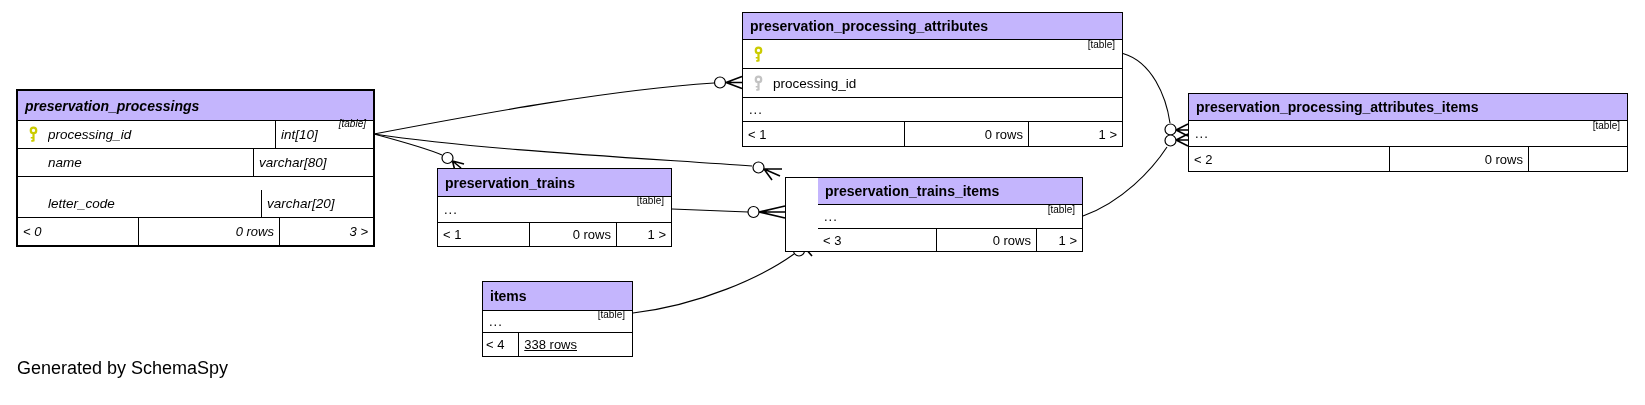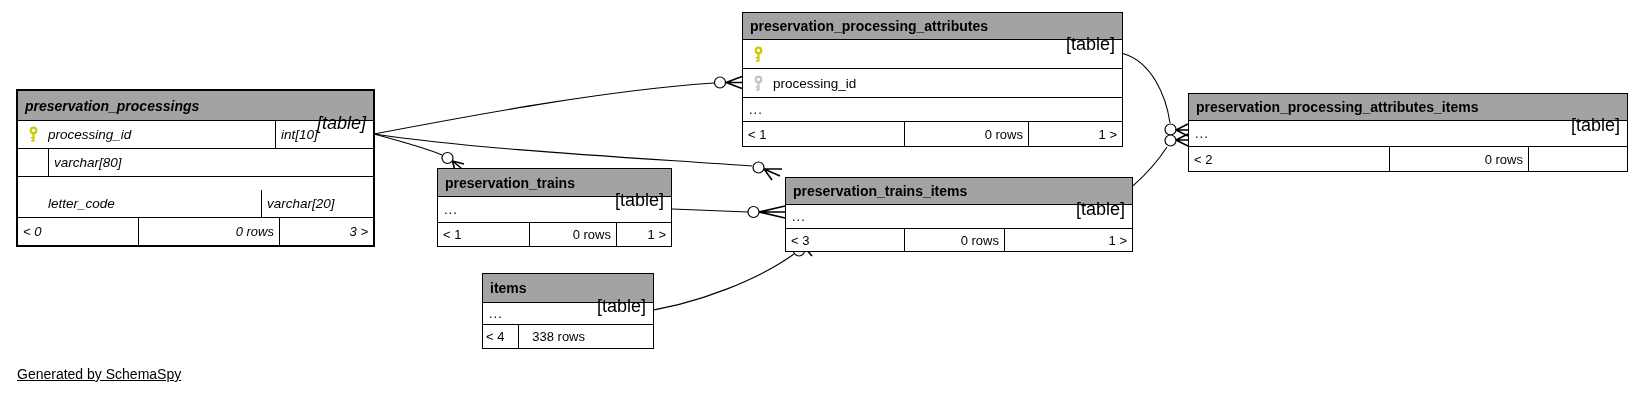--- a/index.html
+++ b/index.html
@@ -12,26 +12,26 @@
   .edge path, .edge line { fill:none; stroke:#000; stroke-width:1.1; }
   .edge circle { fill:#fff; stroke:#000; stroke-width:1.2; }
   .edge .crow  { fill:none; stroke:#000; stroke-width:1.6; }
 
   .table-box {
     position:absolute; z-index:2; background:#fff;
     border:1px solid #000;
   }
   .table-box.emph { border:2px solid #000;font-style:italic; }
   .t-header {
-    background:#a3a3a3; border-bottom:1px solid #000;
+    background:#c4b5fd; border-bottom:1px solid #000;
     display:flex; justify-content:space-between; align-items:center;
     padding:0 7px;
   }
   .t-name  { font-weight:bold; font-size:14px; white-space:nowrap; }
-  .t-badge { font-size:18px; white-space:nowrap; padding-left:12px;margin-top:36px; }
+  .t-badge { font-size:10px; white-space:nowrap; padding-left:12px;margin-top:36px; }
   .t-row {
     display:flex; align-items:center; border-bottom:1px solid #000;
     font-size:13.5px; white-space:nowrap;
   }
   .icon-slot { width:30px; display:flex; justify-content:center; align-items:center; flex:none; }
   .col-name { flex:1; overflow:hidden; }
   .col-type {
     flex:none; align-self:stretch; display:flex; align-items:center;
     border-left:1px solid #000; padding:0 5px;
   }
@@ -40,22 +40,22 @@
     font-size:13px; padding:0 6px; letter-spacing:1px;
   }
   .t-footer { display:flex; font-size:13px; }
   .fcell { display:flex; align-items:center; padding:0 5px; overflow:hidden; white-space:nowrap; }
   .fcell.mid, .fcell.right { justify-content:flex-end; }
   .fcell + .fcell { border-left:1px solid #000; }
 
   .key-icon { display:block; }
 
   .credit {
-    position:absolute; left:17px; top:366px; z-index:2;
-    font-size:14px; white-space:nowrap;text-decoration:underline;
+    position:absolute; left:17px; top:358px; z-index:2;
+    font-size:18px; white-space:nowrap;
   }
 </style>
 </head>
 <body>
 
 <svg class="edges" width="1645" height="405">
 
   <g class="edge">
     <path d="M 374,134 C 490,112 610,90 714,83"></path>
     <circle cx="720" cy="82.5" r="5.5"></circle>
@@ -110,20 +110,21 @@
         <circle cx="6" cy="4.5" r="3" fill="none" stroke="#cbcb00" stroke-width="2.4"></circle>
         <line x1="6" y1="7.5" x2="6" y2="16.5" stroke="#cbcb00" stroke-width="2.4"></line>
         <path d="M6,12.5 L3,12.5 M6,16 L3.5,16" stroke="#cbcb00" stroke-width="1.8" fill="none"></path>
       </svg>
     </span>
     <span class="col-name">processing_id</span>
     <span class="col-type" style="width:98px;">int[10]</span>
   </div>
   <div class="t-row" style="height:28px;">
     <span class="icon-slot"></span>
+    <span class="col-name">name</span>
     <span class="col-type" style="width:120px;">varchar[80]</span>
   </div>
   <div class="t-row" style="height:28px;margin-top:13px;">
     <span class="icon-slot"></span>
     <span class="col-name">letter_code</span>
     <span class="col-type" style="width:112px;">varchar[20]</span>
   </div>
   <div class="t-footer" style="height:27px;">
     <span class="fcell" style="width:120px;">&lt; 0</span>
     <span class="fcell mid" style="width:141px;">0 rows</span>
@@ -169,21 +170,21 @@
     <span class="col-name">processing_id</span>
   </div>
   <div class="t-dots" style="height:24px;">...</div>
   <div class="t-footer" style="height:24px;">
     <span class="fcell" style="width:161px;">&lt; 1</span>
     <span class="fcell mid" style="width:124px;">0 rows</span>
     <span class="fcell right" style="flex:1;">1 &gt;</span>
   </div>
 </div>
 
-<div class="table-box" style="left:785px; top:177px; width:348px;">
+<div class="table-box" style="left:785px; top:177px; width:298px;padding-left:32px;">
   <div class="t-header" style="height:27px;">
     <span class="t-name">preservation_trains_items</span>
     <span class="t-badge">[table]</span>
   </div>
   <div class="t-dots" style="height:24px;">...</div>
   <div class="t-footer" style="height:22px;">
     <span class="fcell" style="width:118px;">&lt; 3</span>
     <span class="fcell mid" style="width:100px;">0 rows</span>
     <span class="fcell right" style="flex:1;">1 &gt;</span>
   </div>
@@ -195,26 +196,26 @@
     <span class="t-badge">[table]</span>
   </div>
   <div class="t-dots" style="height:26px;">...</div>
   <div class="t-footer" style="height:24px;">
     <span class="fcell" style="width:200px;">&lt; 2</span>
     <span class="fcell mid" style="width:139px;">0 rows</span>
     <span class="fcell right" style="flex:1;"></span>
   </div>
 </div>
 
-<div class="table-box" style="left:482px; top:273px; width:172px;">
+<div class="table-box" style="left:482px; top:281px; width:151px;">
   <div class="t-header" style="height:29px;">
     <span class="t-name">items</span>
     <span class="t-badge">[table]</span>
   </div>
   <div class="t-dots" style="height:22px;">...</div>
   <div class="t-footer" style="height:23px;">
     <span class="fcell" style="width:35px; padding:0 3px;">&lt; 4</span>
-    <span class="fcell mid" style="width:75px; padding:0 8px;">338 rows</span>
+    <span class="fcell mid" style="width:75px; padding:0 16px;text-decoration:underline;">338 rows</span>
     <span class="fcell right" style="flex:1; padding:0 3px;margin-top:36px;">24 &gt;</span>
   </div>
 </div>
 
 <div class="credit">Generated by SchemaSpy</div>
 
 </body></html>

